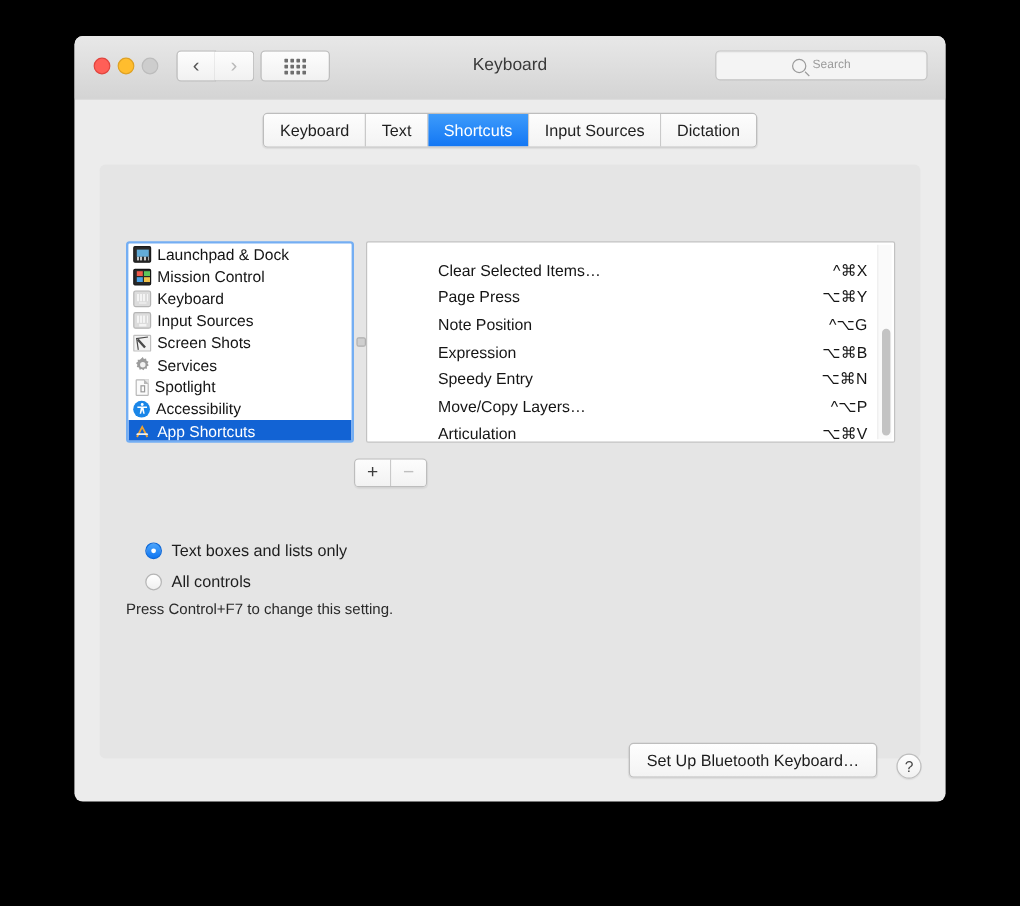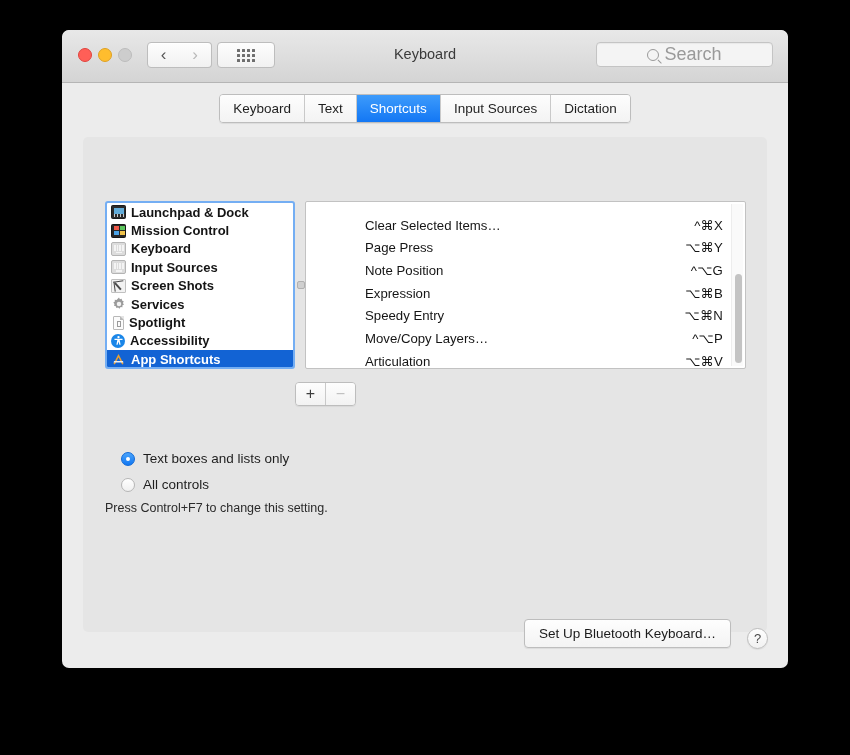--- a/index.html
+++ b/index.html
@@ -71,21 +71,21 @@
   #searchbox {
     position: absolute; top: 12px; right: 15px;
     width: 177px; height: 25px;
     background: #f4f4f4;
     border: 1px solid #c4c4c4;
     border-radius: 4px;
     box-sizing: border-box;
     display: flex; align-items: center; justify-content: center;
     box-shadow: 0 1px 1px rgba(0,0,0,0.05) inset;
   }
-  #search-label { font-size: 18px; color: #9a9a9a; }
+  #search-label { font-size: 10px; color: #9a9a9a; }
   .magnifier {
     width: 10px; height: 10px; border: 1.4px solid #9a9a9a; border-radius: 50%;
     position: relative; margin-right: 5px;
   }
   .magnifier::after {
     content: ""; position: absolute; right: -4px; bottom: -3px;
     width: 5px; height: 1.4px; background: #9a9a9a;
     transform: rotate(45deg);
   }
 
@@ -138,21 +138,20 @@
   }
 
   #sidebar {
     position: absolute; left: 0; top: 0;
     width: 190px; height: 168px;
     background: #ffffff;
     border: 2px solid #74aef3;
     border-radius: 3px;
     box-sizing: border-box;
     overflow: hidden;
-    font-weight: bold;
   }
   .side-item {
     display: flex; align-items: center;
     height: 18.4px;
     padding-left: 4px;
     font-size: 13px;
     color: #141414;
   }
   .side-item.selected {
     background: #1263d4;

